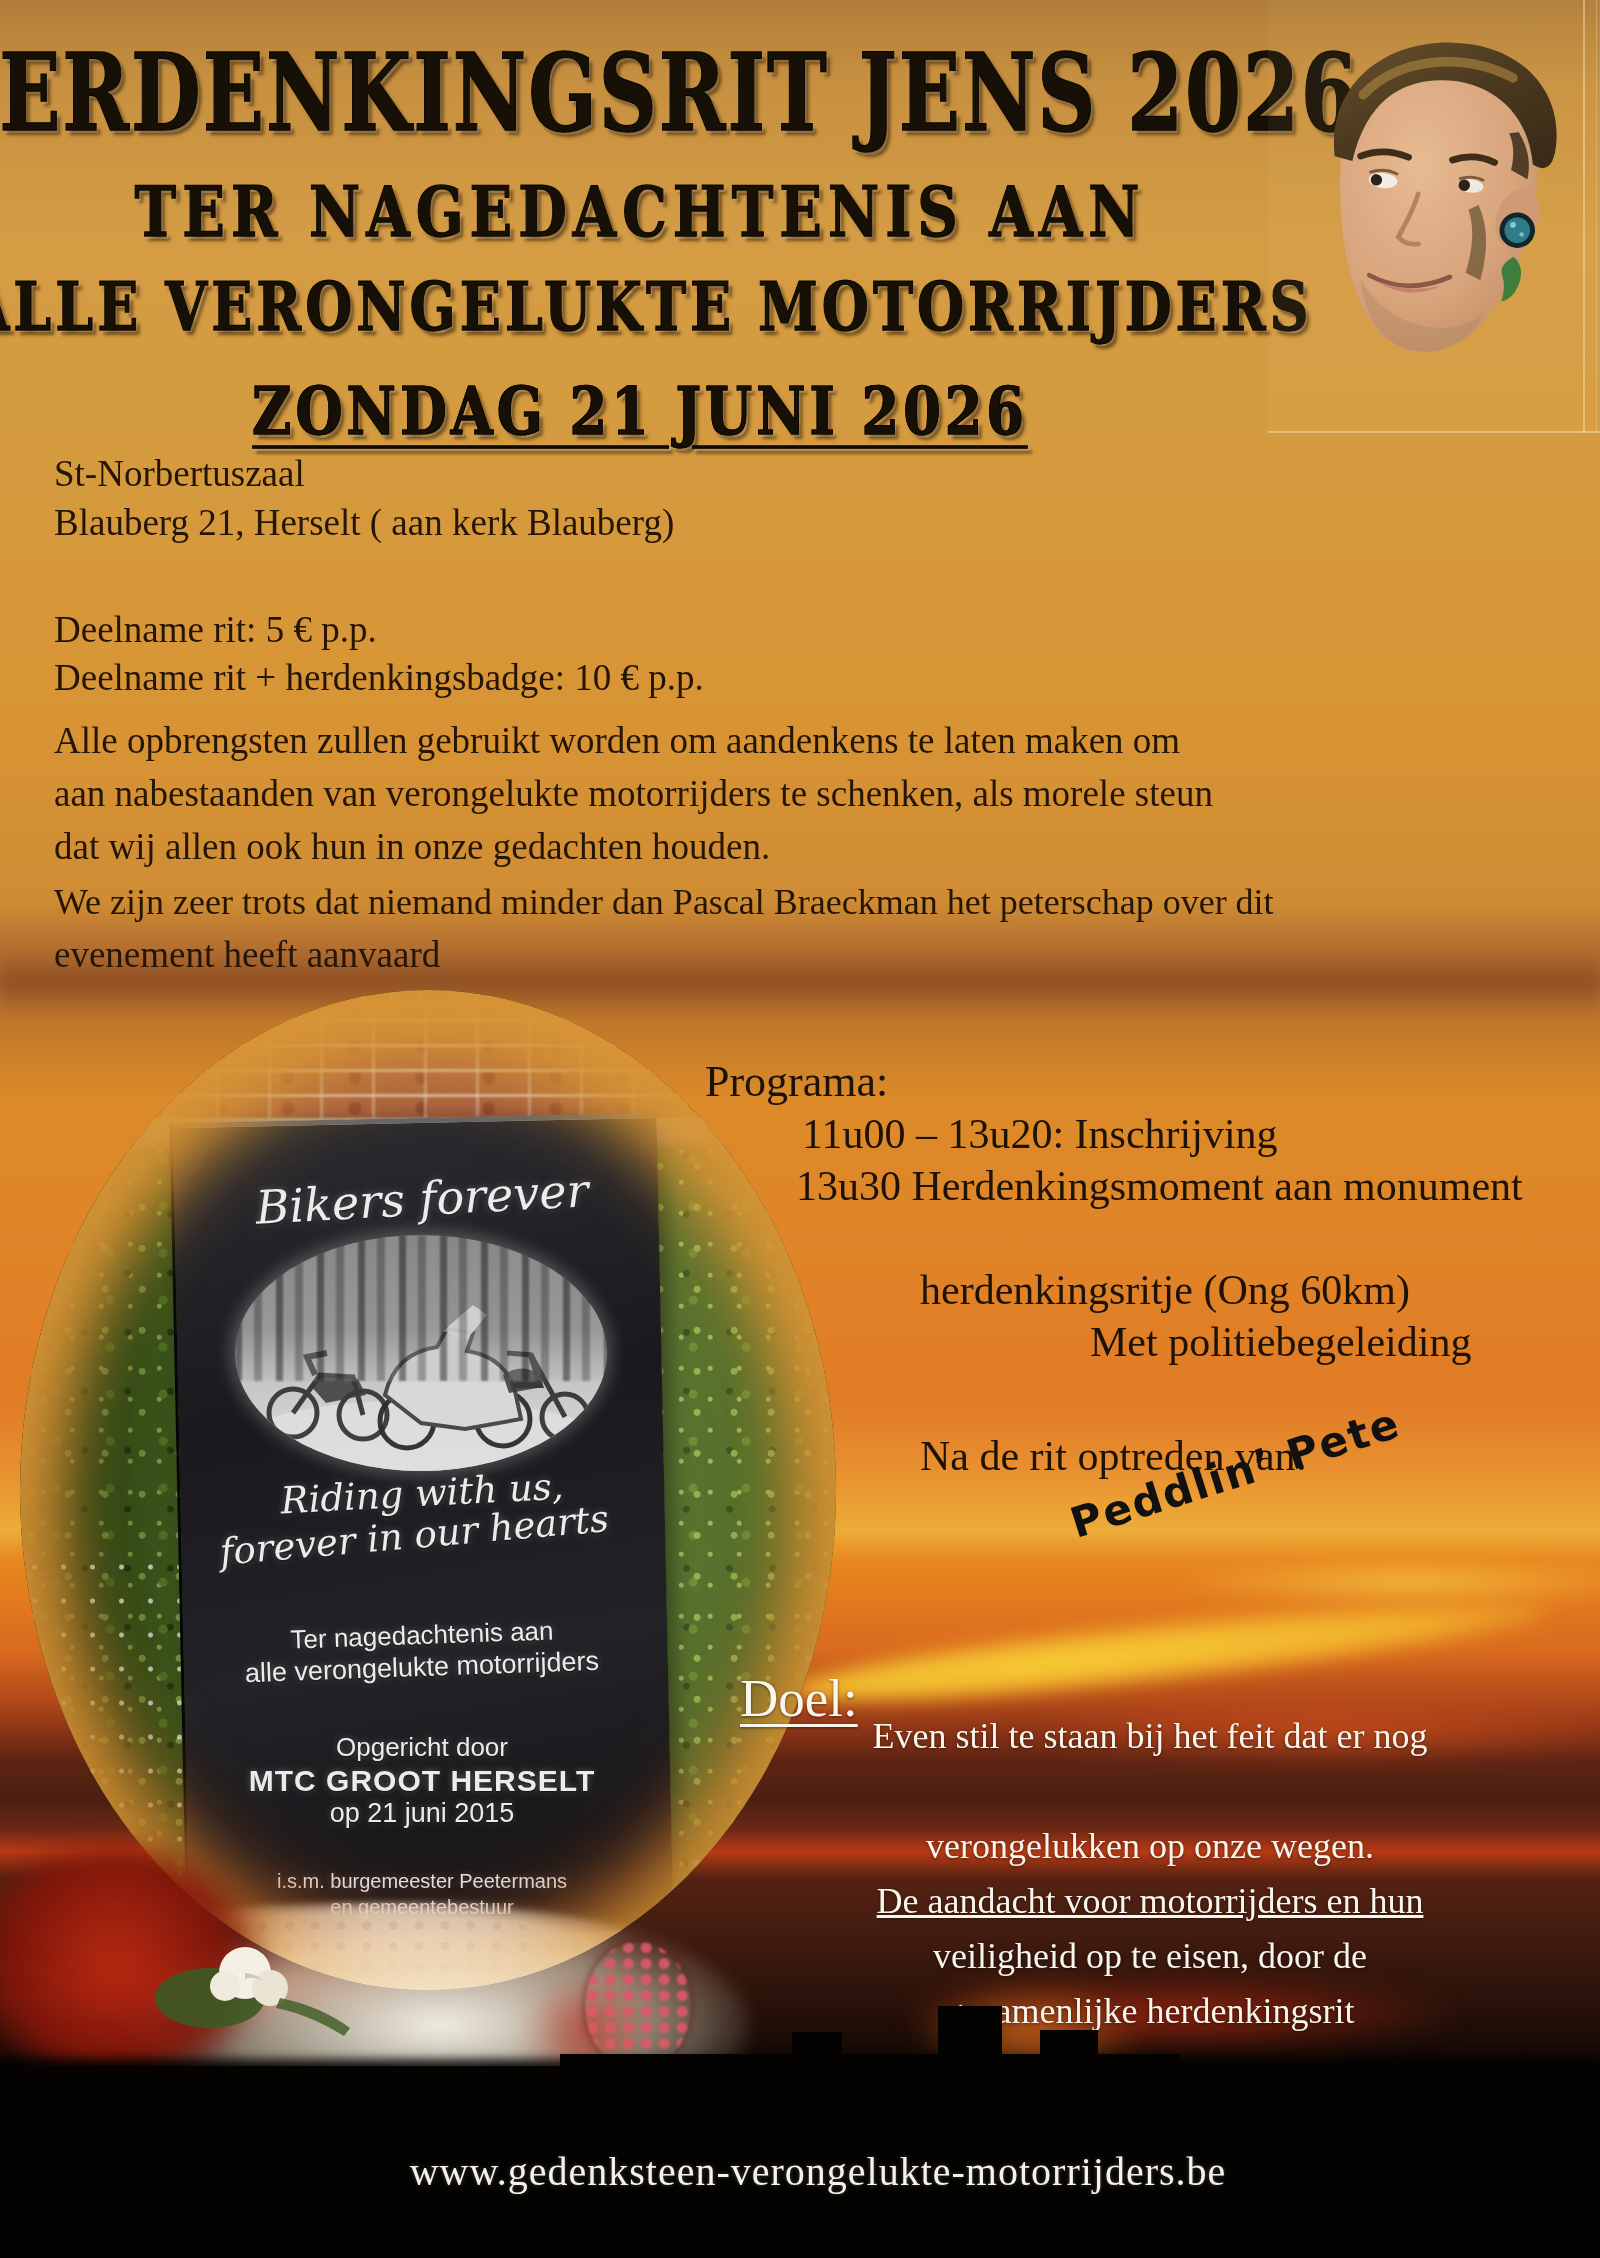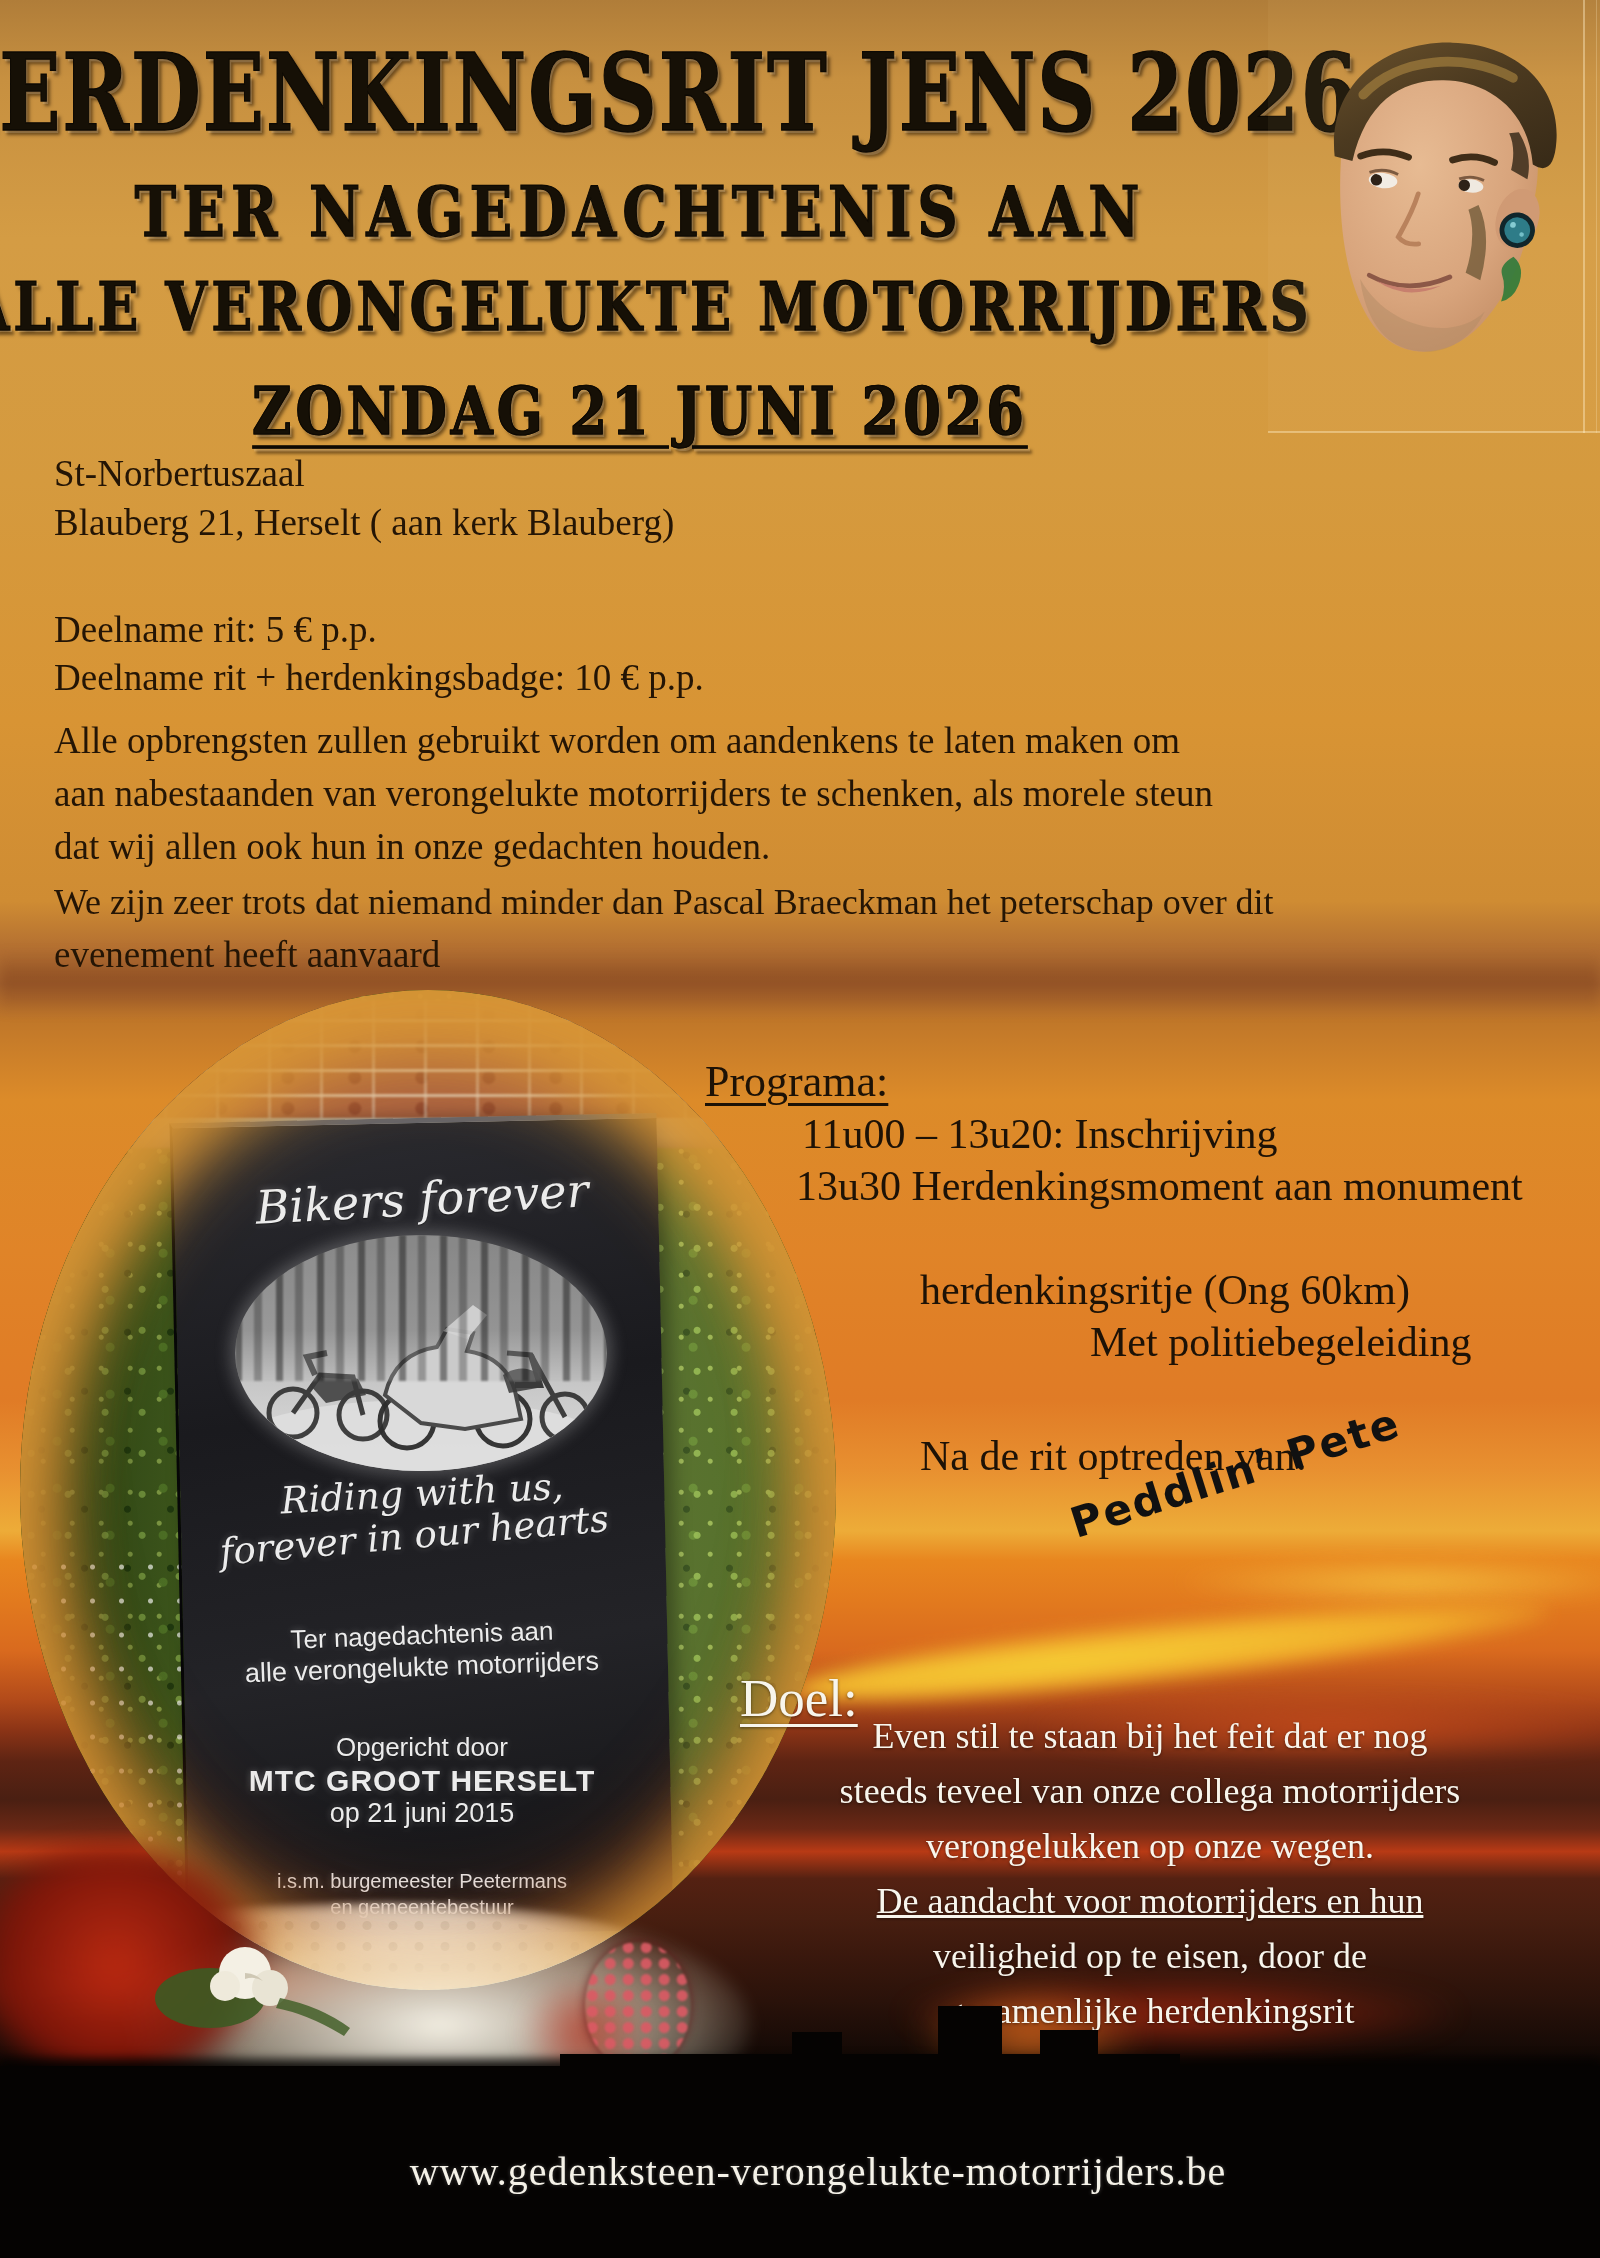--- a/index.html
+++ b/index.html
@@ -26,21 +26,21 @@
     white-space:nowrap;left:640px;
   }
   .tl1{font-size:82px;letter-spacing:2px;transform:translateX(-50%) scale(.98,1.30);transform-origin:center top;}
   .tl2{font-size:56px;letter-spacing:6px;transform:translateX(-50%) scale(1,1.25);transform-origin:center top;}
   .tl3{font-size:54px;letter-spacing:4px;transform:translateX(-50%) scale(1,1.25);transform-origin:center top;}
   .tl4{font-size:54px;letter-spacing:4px;transform:translateX(-50%) scale(1,1.22);transform-origin:center top;
        text-decoration:underline;text-decoration-thickness:3px;text-underline-offset:9px;}
 
   .body-line{font-size:37px;color:#241505;left:54px;}
   .prog{font-size:42px;color:#1d1206;text-align:center;}
-  .prog-head{font-size:44px;color:#1d1206;text-decoration:underline;text-decoration-thickness:3px;text-underline-offset:7px;}
+  .prog-head{font-size:44px;color:#1d1206;text-decoration-thickness:3px;text-underline-offset:7px;}
   .goal-head{font-size:53px;color:#f8f5ec;text-decoration:underline;text-decoration-thickness:3px;text-underline-offset:8px;text-shadow:0 1px 3px rgba(0,0,0,.5);}
   .goal-line{font-size:36px;color:#f8f5ec;text-shadow:0 1px 3px rgba(0,0,0,.45);}
   .performer{
     font-family:"DejaVu Sans",sans-serif;font-weight:bold;font-size:42px;color:#111;
     transform:rotate(-17.5deg);transform-origin:left center;letter-spacing:2px;
   }
   .url{font-size:40px;color:#f5f2e8;letter-spacing:1px;text-shadow:0 0 4px rgba(255,255,255,.25);}
 
   
   .streak{position:absolute;border-radius:50%;pointer-events:none;}
@@ -227,21 +227,20 @@
   <div class="abs nw prog-head" style="left:705px;top:1056px;">Programa:</div>
   <div class="abs nw prog" style="left:802px;top:1110px;">11u00 – 13u20: Inschrijving</div>
   <div class="abs nw prog" style="left:796px;top:1162px;">13u30 Herdenkingsmoment aan monument</div>
   <div class="abs nw prog" style="left:920px;top:1266px;">herdenkingsritje (Ong 60km)</div>
   <div class="abs nw prog" style="left:1090px;top:1318px;">Met politiebegeleiding</div>
   <div class="abs nw prog" style="left:920px;top:1395px;margin-top:37px;">Na de rit optreden van:</div>
   <div class="abs nw performer" style="left:1072px;top:1500px;">Peddlin’ Pete</div>
 
   <div class="abs nw goal-head" style="left:740px;top:1668px;">Doel:</div>
   <div class="abs nw cx goal-line" style="left:1150px;top:1715px;">Even stil te staan bij het feit dat er nog</div>
-  <div class="abs nw cx goal-line" style="left:1150px;top:1770px;">steeds teveel van onze collega motorrijders</div>
   <div class="abs nw cx goal-line" style="left:1150px;top:1825px;">verongelukken op onze wegen.</div>
   <div class="abs nw cx goal-line" style="left:1150px;top:1880px;text-decoration:underline;">De aandacht voor motorrijders en hun</div>
   <div class="abs nw cx goal-line" style="left:1150px;top:1935px;">veiligheid op te eisen, door de</div>
   <div class="abs nw cx goal-line" style="left:1150px;top:1990px;">gezamenlijke herdenkingsrit</div>
 
   <div class="abs silhouette">
     <div class="bump" style="left:560px;top:-12px;width:620px;height:12px;"></div>
     <div class="bump" style="left:792px;top:-34px;width:50px;height:34px;"></div>
     <div class="bump" style="left:938px;top:-60px;width:64px;height:60px;"></div>
     <div class="bump" style="left:1040px;top:-36px;width:58px;height:36px;"></div>

